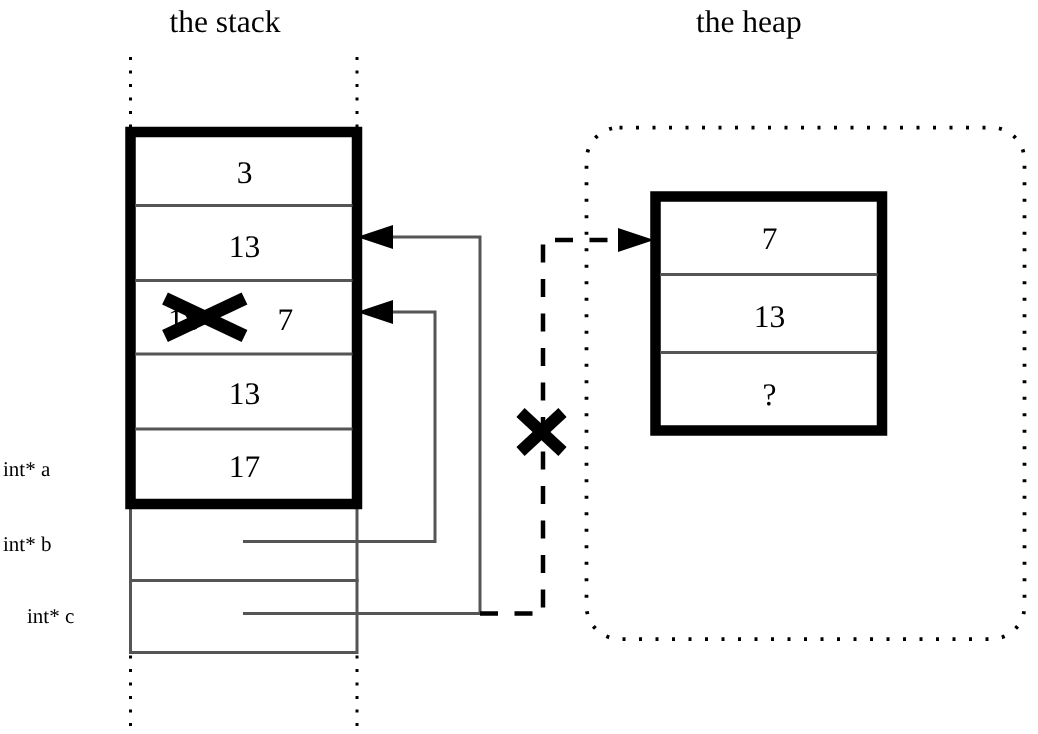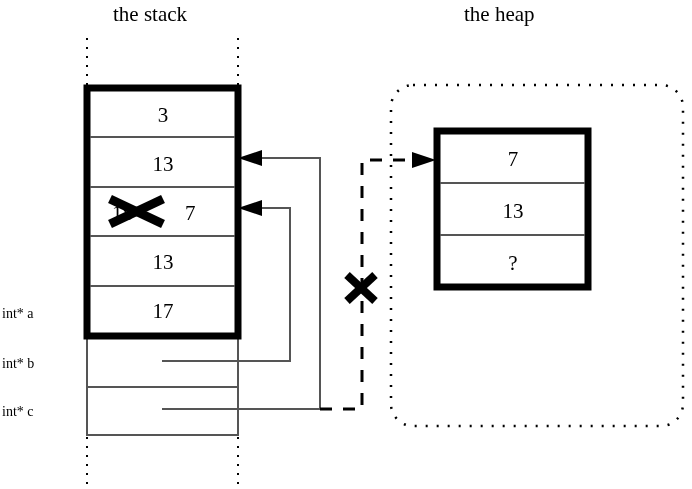--- a/index.html
+++ b/index.html
@@ -5,21 +5,21 @@
   html,body{margin:0;padding:0;background:#ffffff;}
   body{width:692px;height:489px;position:relative;overflow:hidden;
        font-family:"Liberation Serif","DejaVu Serif",serif;color:#000;}
   #canvas{position:absolute;left:0;top:0;width:692px;height:489px;}
   .ttl{position:absolute;font-size:21px;line-height:21px;color:#000;white-space:nowrap;}
   #title-stack{left:113px;top:4px;}
   #title-heap{left:464px;top:4px;}
   .lbl{position:absolute;font-size:14px;line-height:21px;white-space:nowrap;}
   #lab-a{left:2px;top:303px;}
   #lab-b{left:2px;top:353px;}
-  #lab-c{left:2px;top:401px;}
+  #lab-c{left:18px;top:401px;}
   .cellval{position:absolute;font-size:21px;line-height:21px;text-align:center;white-space:nowrap;}
   .sv{width:152px;left:87px;}
   #sv0{top:105px;}
   #sv1{top:154px;}
   #sv3{top:252px;}
   #sv4{top:301px;}
   #sv-old{position:absolute;left:112px;top:203px;font-size:21px;line-height:21px;}
   #sv-new{position:absolute;left:185px;top:203px;font-size:21px;line-height:21px;}
   .hv{width:152px;left:437px;}
   #hv0{top:149px;}

